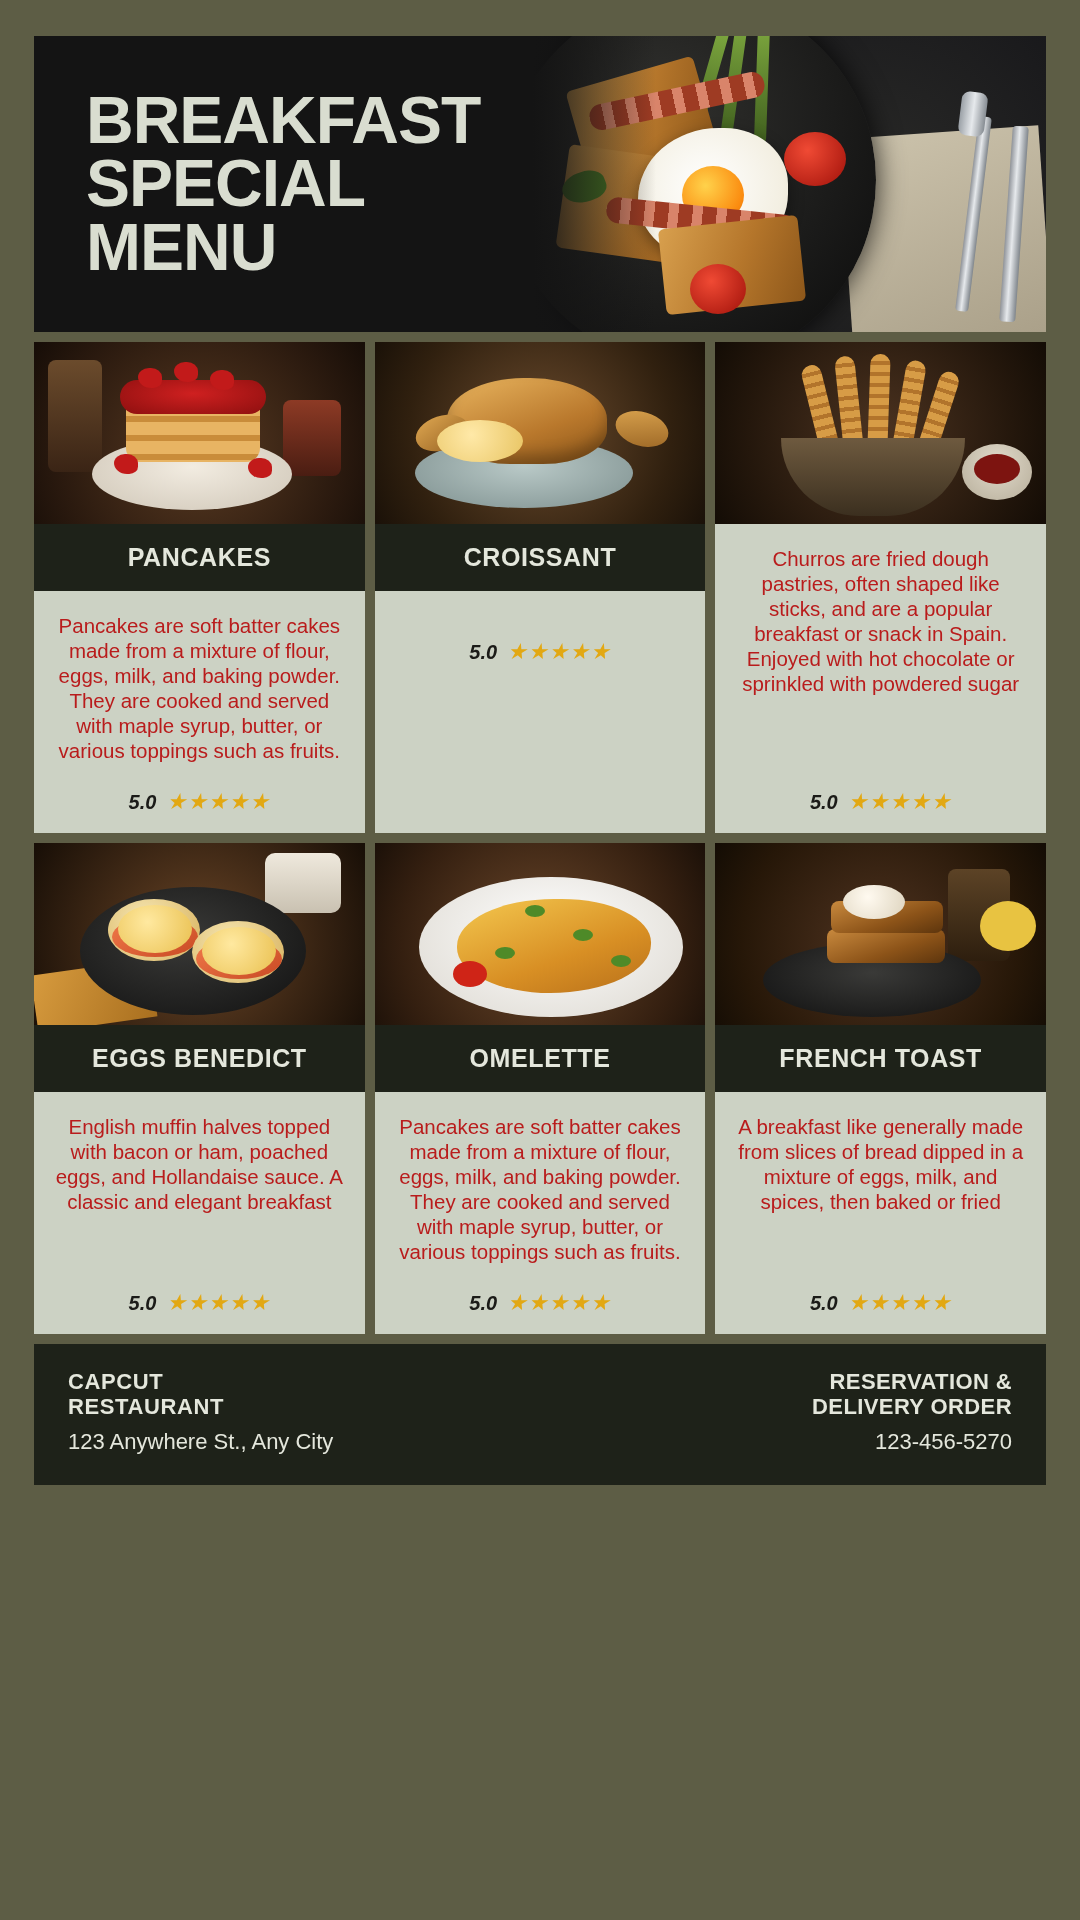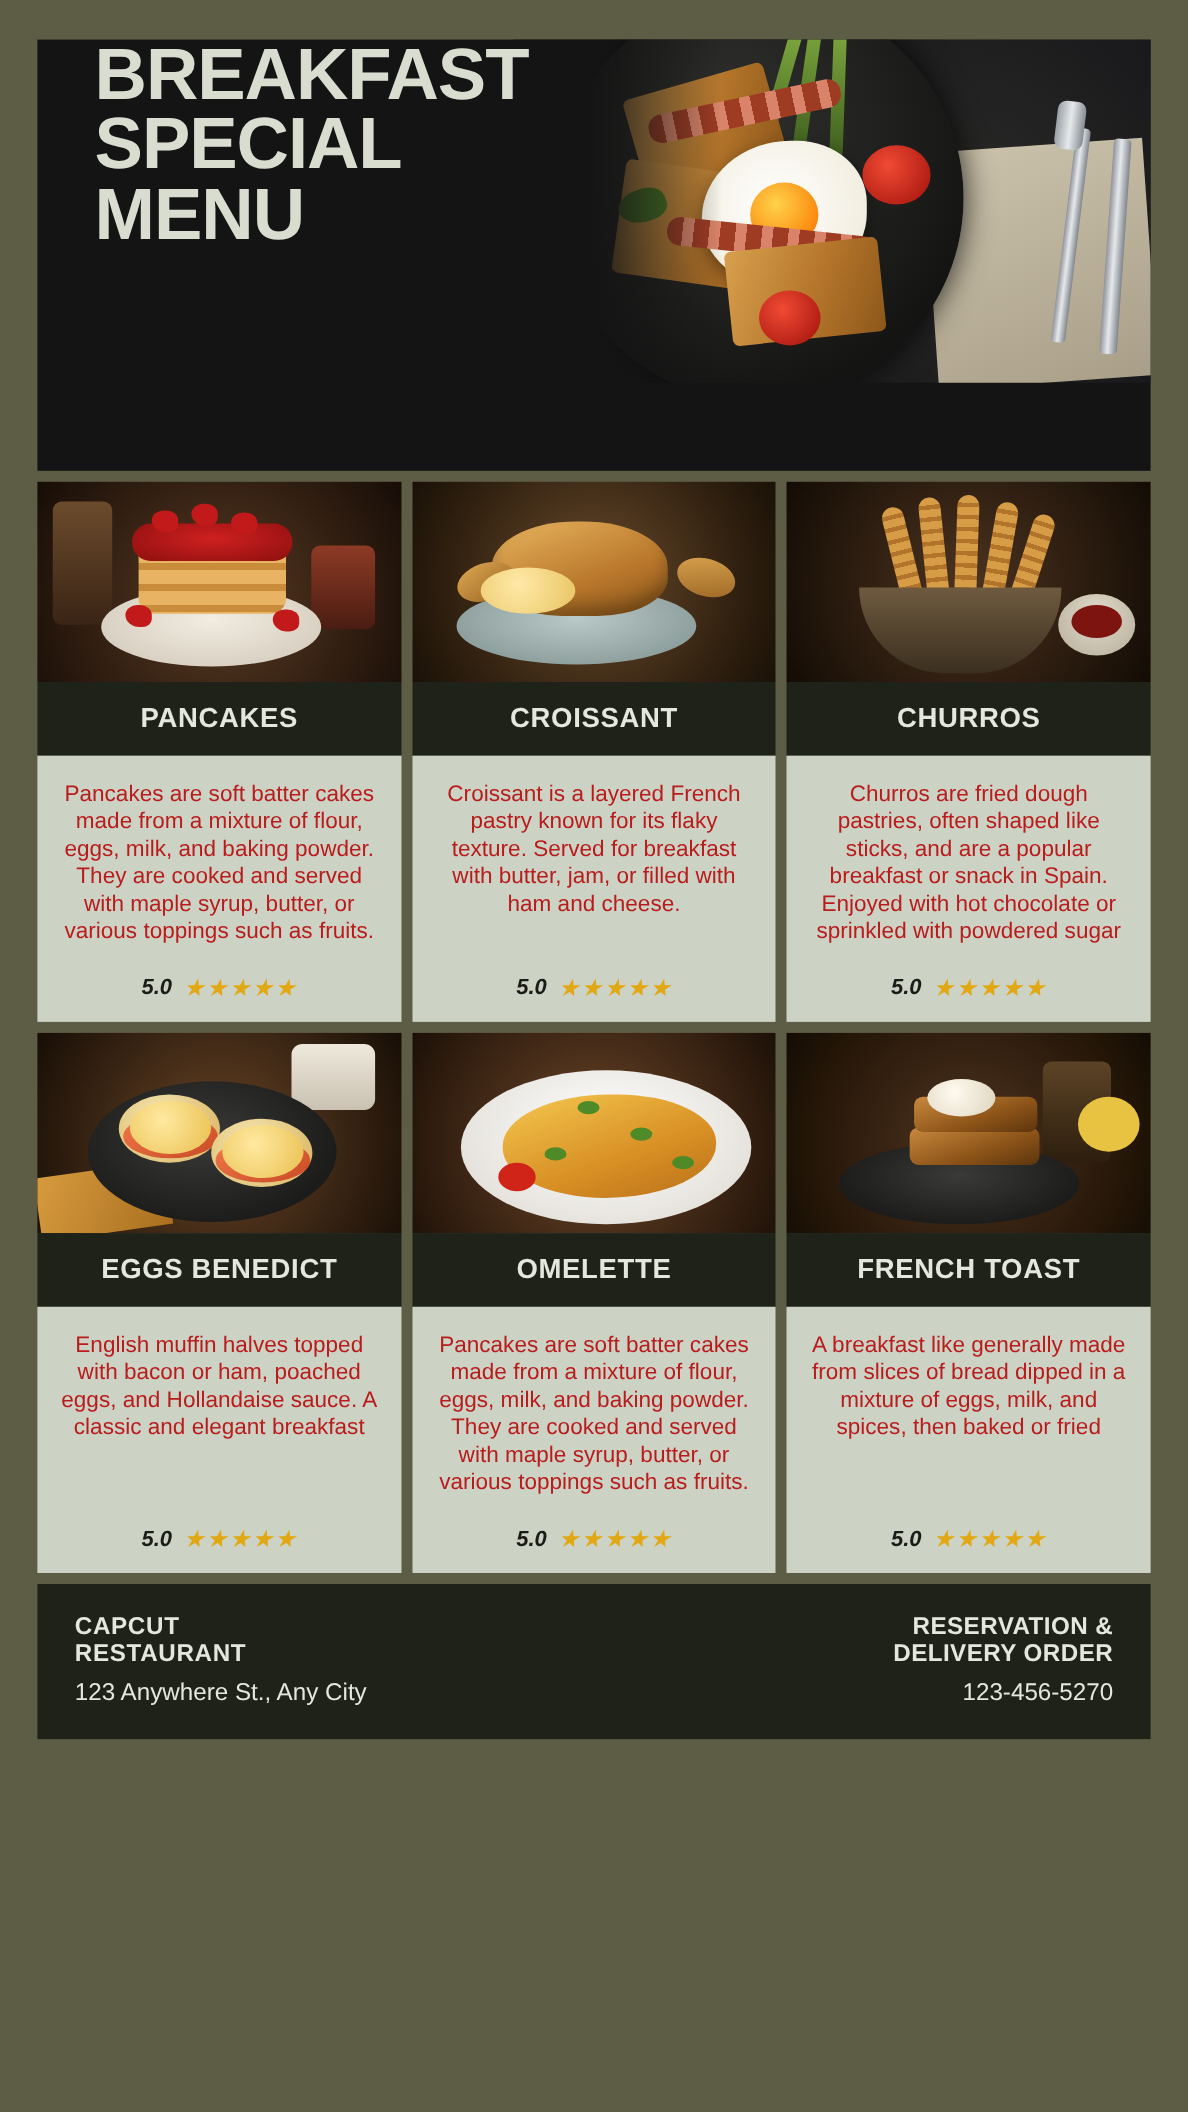--- a/index.html
+++ b/index.html
@@ -11,25 +11,25 @@
   .page {
     position: relative;
     width: 1080px; height: 1920px;
     background: #5d5d45;
     padding: 36px 34px;
   }
 
   
   .hero {
     position: relative;
-    height: 392px;
+    height: 296px;
     background: #141414;
     overflow: hidden;
     display: flex;
-    align-items: flex-start;
+    align-items: center;
   }
   .hero-title {
     position: relative;
     z-index: 3;
     color: #d9ddd0;
     font-size: 66px;
     font-weight: bold;
     line-height: 0.96;
     letter-spacing: -1px;
     padding-left: 52px;
@@ -352,40 +352,38 @@
     <div class="card">
       <div class="card-photo ph-croissant">
         <div class="cr-plate"></div>
         <div class="cr-body"></div>
         <div class="cr-tip" style="left:40px;top:74px;transform:rotate(-18deg);"></div>
         <div class="cr-tip" style="right:36px;top:70px;transform:rotate(16deg);"></div>
         <div class="cr-cream"></div>
       </div>
       <div class="card-title">CROISSANT</div>
       <div class="card-body">
-        <p class="card-desc">Croissant is a layered French pastry known for its flaky texture. Served for breakfast with butter, jam, or filled with ham and cheese.</p>
         <div class="card-rating">
           <span class="rating-num">5.0</span>
           <span class="stars">★★★★★</span>
         </div>
       </div>
     </div>
 
     <div class="card">
       <div class="card-photo ph-churros">
         <div class="ch-stick" style="left:96px;top:22px;transform:rotate(-14deg);"></div>
         <div class="ch-stick" style="left:124px;top:14px;transform:rotate(-6deg);"></div>
         <div class="ch-stick" style="left:154px;top:12px;transform:rotate(2deg);"></div>
         <div class="ch-stick" style="left:184px;top:18px;transform:rotate(10deg);"></div>
         <div class="ch-stick" style="left:212px;top:28px;transform:rotate(18deg);"></div>
         <div class="ch-bowl"></div>
         <div class="ch-sauce"></div>
         <div class="ch-sauce-in"></div>
       </div>
-      <div class="card-title">CHURROS</div>
       <div class="card-body">
         <p class="card-desc">Churros are fried dough pastries, often shaped like sticks, and are a popular breakfast or snack in Spain. Enjoyed with hot chocolate or sprinkled with powdered sugar</p>
         <div class="card-rating">
           <span class="rating-num">5.0</span>
           <span class="stars">★★★★★</span>
         </div>
       </div>
     </div>
   </div>
 

